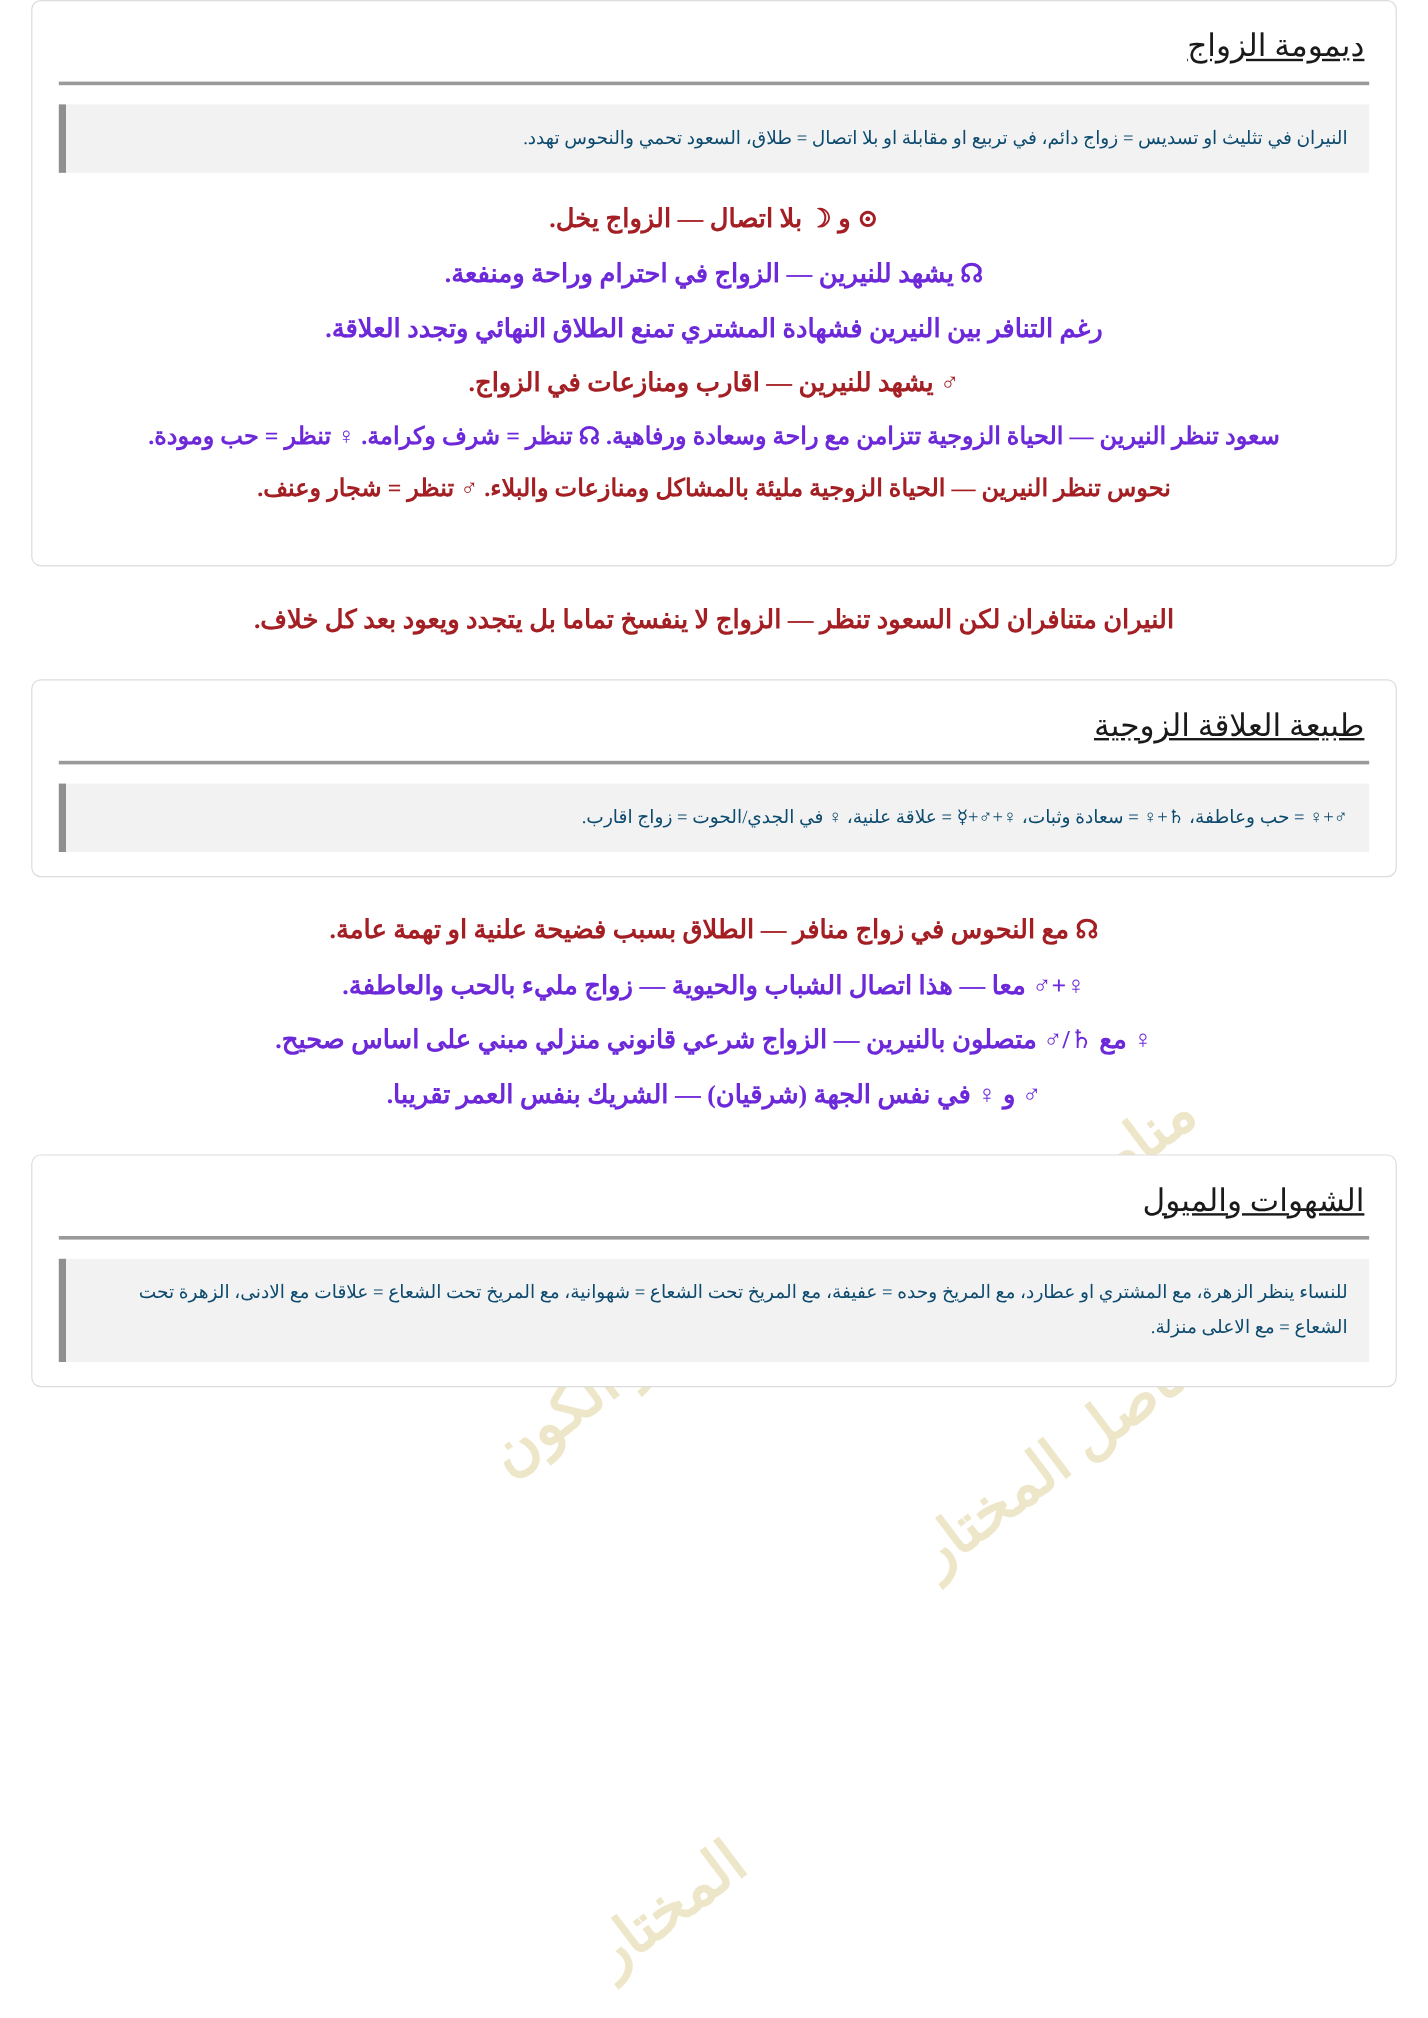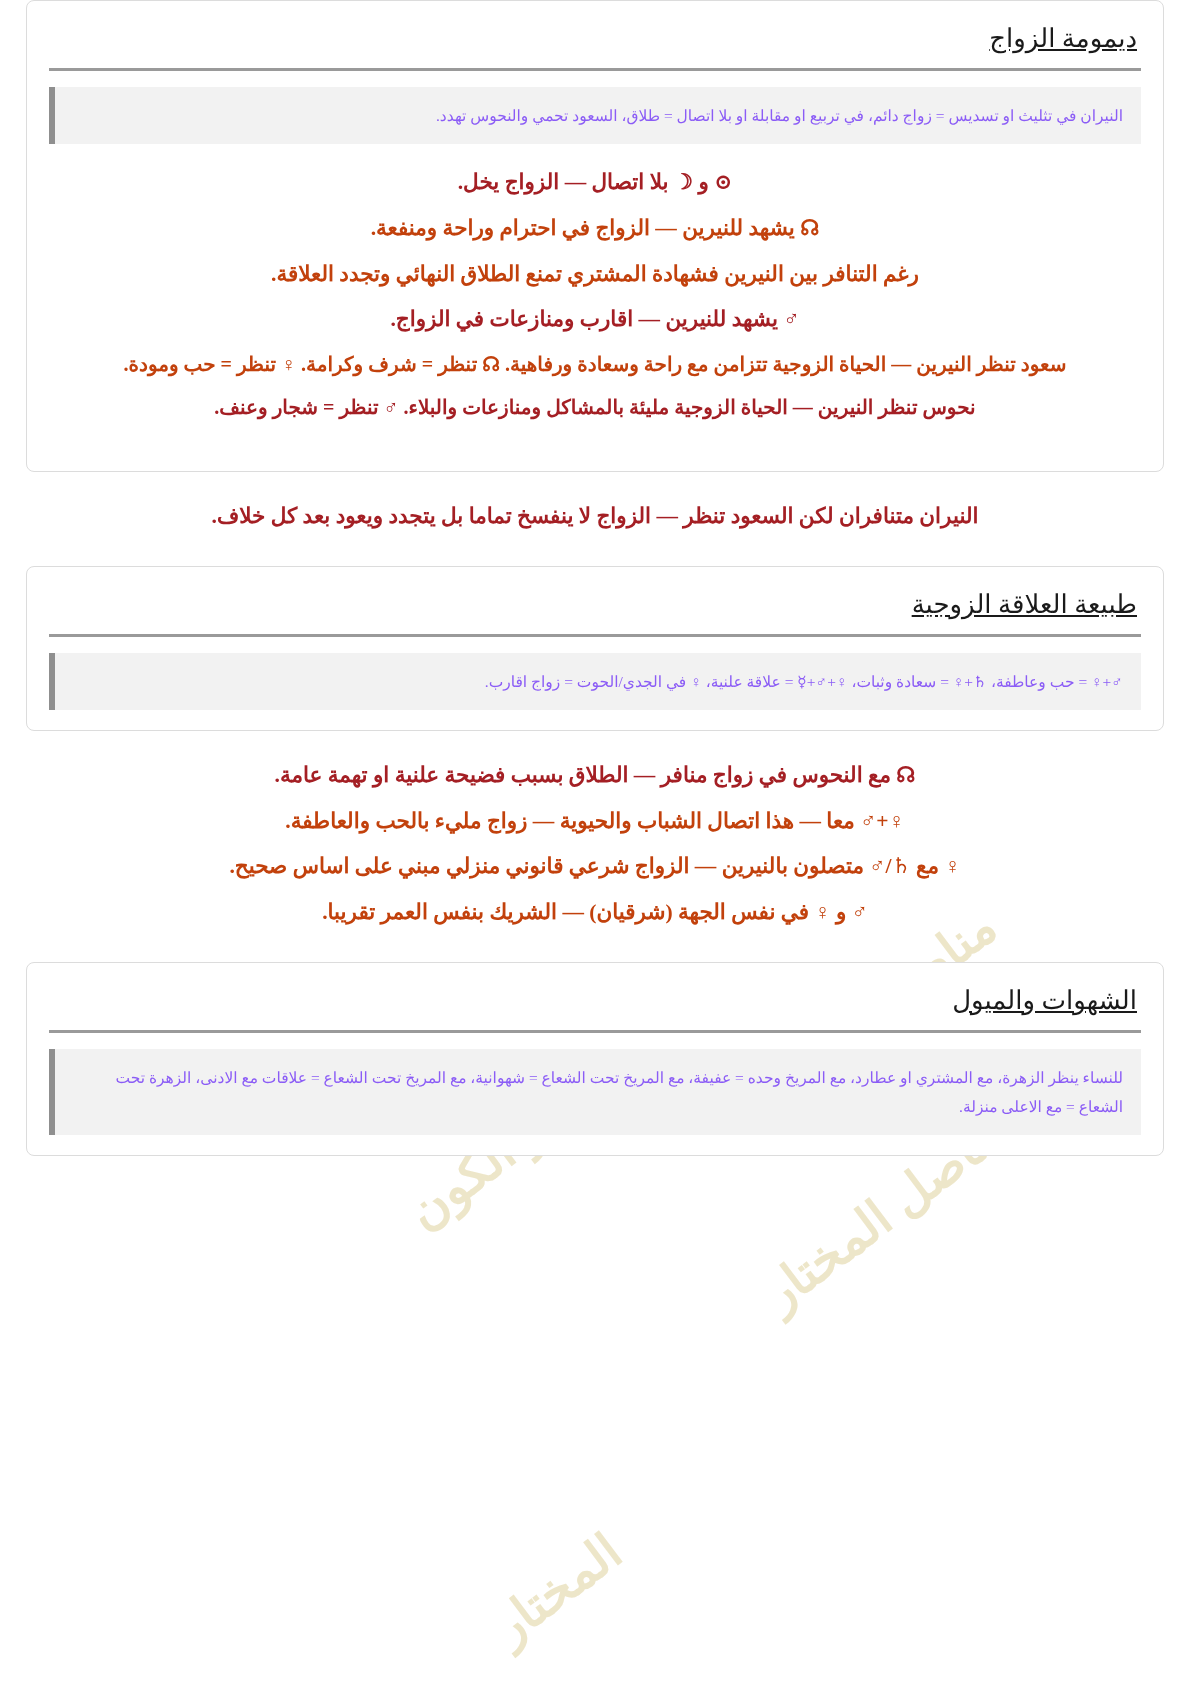--- a/index.html
+++ b/index.html
@@ -68,36 +68,36 @@
     background: #9a9a9a;
     margin: 0 0 16px 0;
   }
   .note-box {
     background: #f2f2f2;
     border-left: 6px solid #8f8f8f;
     padding: 14px 18px 14px 18px;
     text-align: right;
     font-size: 15.5px;
     line-height: 1.9;
-    color: #8b5cf6;
+    color: #0c4a6e;
   }
 
   
   .lines {
     margin: 16px 0 22px 0;
   }
   .line {
     text-align: center;
     font-size: 21.5px;
     line-height: 1.75;
     padding: 4px 10px;
     font-weight: 700;
   }
   .line.red   { color: #a41f24; }
-  .line.green { color: #c2410c; }
+  .line.green { color: #6d28d9; }
   .line.wide  { font-size: 20px; }
 
   .gap-block { margin: 20px 0 26px 0; }
 </style>
 </head>
 <body>
 
 <div class="watermark-layer">
   <div class="wm wm1">نور الكون</div>
   <div class="wm wm2">نور الكون.مناصل</div>

